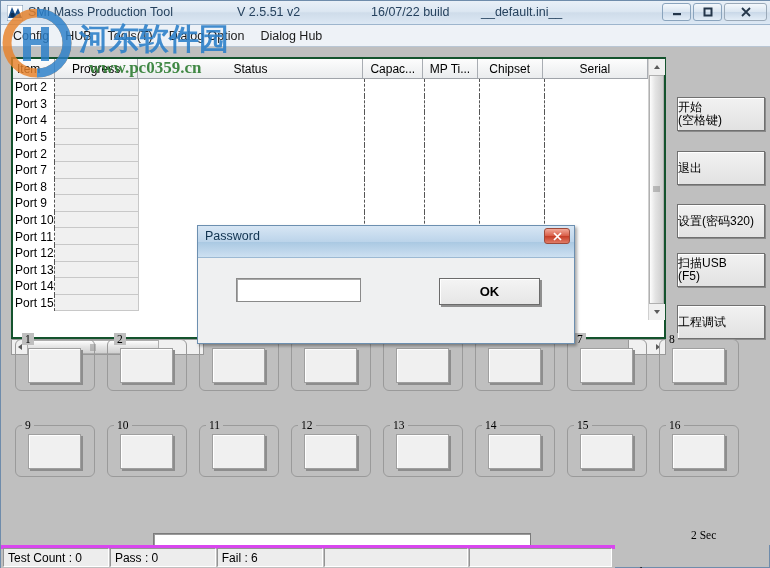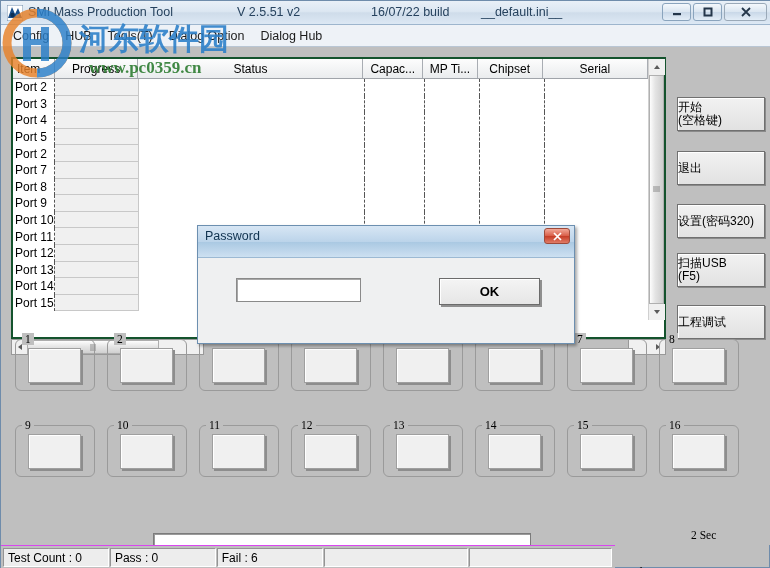--- a/index.html
+++ b/index.html
@@ -112,21 +112,21 @@
   .sec{position:absolute;left:690px;top:482px;font-size:11.5px;color:#000;
        font-family:"Liberation Serif","DejaVu Serif",serif;}
   .cbrow{position:absolute;left:537px;top:519px;display:flex;align-items:center;gap:5px;}
   .cbox{width:12px;height:12px;background:#fff;border:1px solid #7d7d7d;
         box-shadow:inset 1px 1px 0 #9a9a9a;box-sizing:border-box;}
   .cbl{font-size:11.5px;color:#000;font-family:"Liberation Serif","DejaVu Serif",serif;
        white-space:nowrap;}
 
   
   .statusbar{position:absolute;left:0;top:544px;width:614px;height:24px;
-    background:#bfbfbf;border-top:1px solid #d946ef;box-sizing:border-box;display:flex;
+    background:#bfbfbf;border-top:4px solid #d946ef;box-sizing:border-box;display:flex;
     padding:2px 2px;align-items:flex-end;}
   .sp{height:19px;box-sizing:border-box;border:1px solid #949494;
       border-right-color:#fff;border-bottom-color:#fff;background:#ededed;
       display:flex;align-items:center;padding-left:4px;font-size:12px;color:#000;
       white-space:nowrap;margin-right:1px;}
 
   
   .dlg{position:absolute;left:196px;top:224px;width:378px;height:119px;
     background:#eff0f1;border:1px solid #6c8fb0;box-sizing:border-box;
     box-shadow:2px 2px 3px rgba(0,0,0,.35);}

